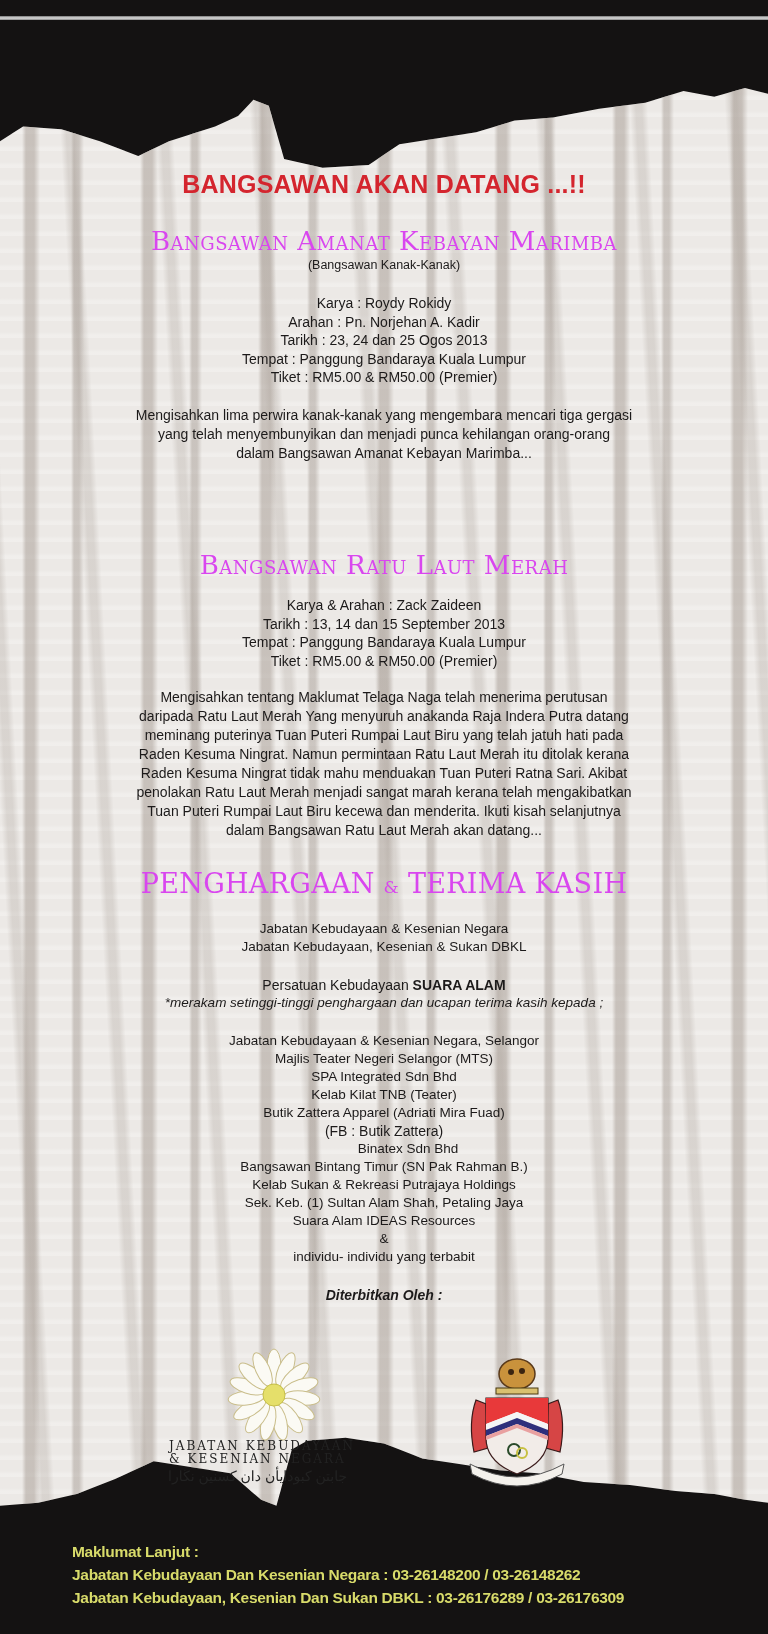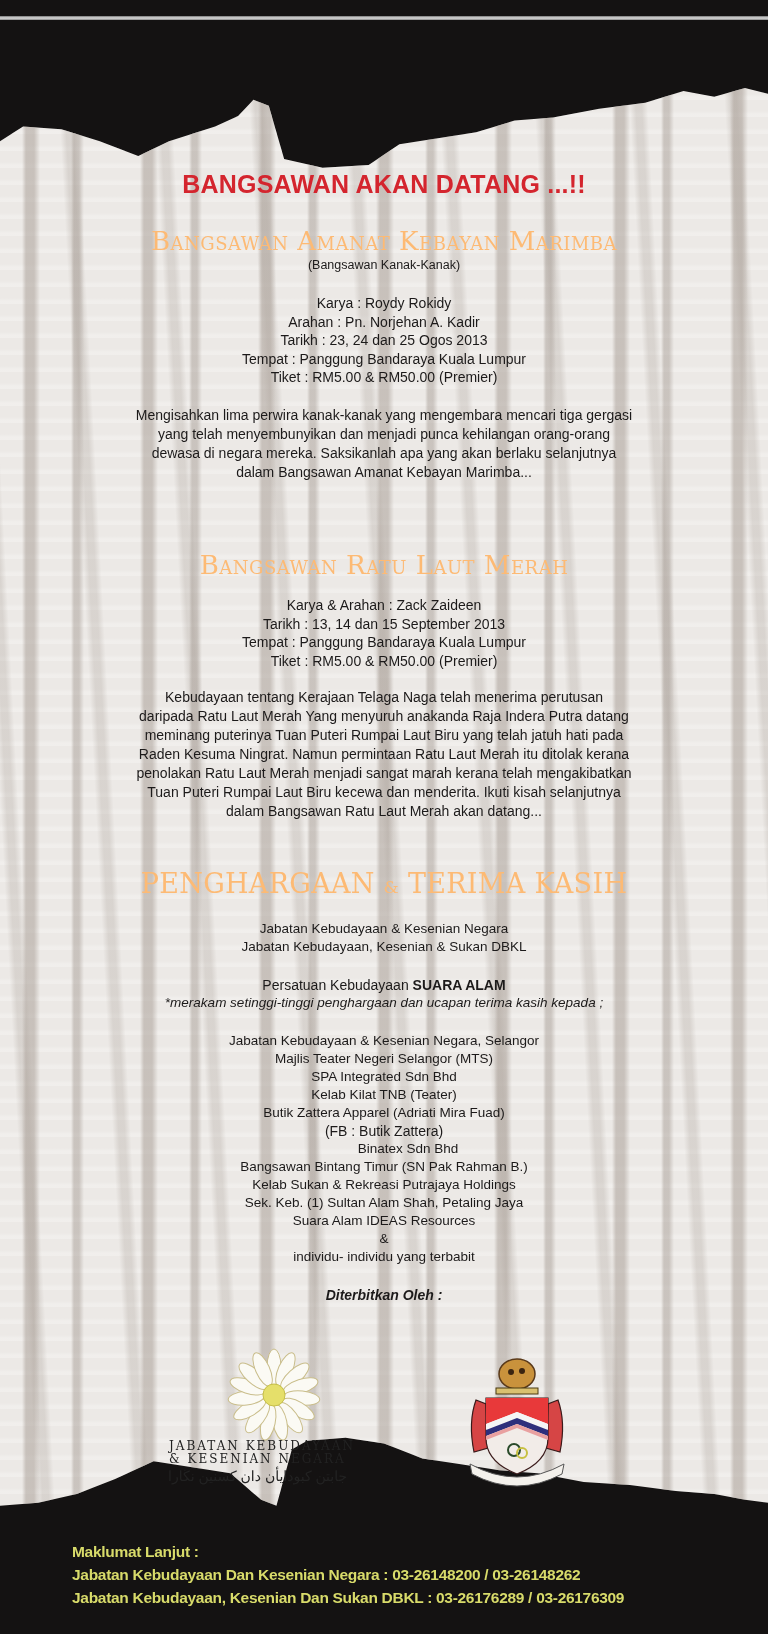--- a/index.html
+++ b/index.html
@@ -43,21 +43,21 @@
     position: absolute; left: 0; top: 0; width: 768px; text-align: center;
     color: #1c1a1a;
   }
   .red-heading {
     position: absolute; left: 0; width: 768px; top: 170px;
     font-size: 25px; font-weight: bold; color: #d4252e; letter-spacing: 0.2px;
   }
   .serif-title {
     position: absolute; left: 0; width: 768px;
     font-family: "DejaVu Serif", serif; font-variant: small-caps;
-    font-size: 26px; letter-spacing: 0.5px; color: #fdba74;
+    font-size: 26px; letter-spacing: 0.5px; color: #d946ef;
   }
   .line {
     position: absolute; left: 0; width: 768px;
     font-size: 14px; line-height: 18.5px; color: #1c1a1a;
   }
   .para {
     position: absolute; left: 40px; width: 688px;
     font-size: 14px; line-height: 19px; color: #1c1a1a;
   }
   .italic { font-style: italic; }
@@ -95,35 +95,35 @@
   <div class="line" style="top:256px; font-size:12.5px;">(Bangsawan Kanak-Kanak)</div>
   <div class="line" style="top:294px;">Karya : Roydy Rokidy</div>
   <div class="line" style="top:312.5px;">Arahan : Pn. Norjehan A. Kadir</div>
   <div class="line" style="top:331px;">Tarikh : 23, 24 dan 25 Ogos 2013</div>
   <div class="line" style="top:349.5px;">Tempat : Panggung Bandaraya Kuala Lumpur</div>
   <div class="line" style="top:368px;">Tiket : RM5.00 &amp; RM50.00 (Premier)</div>
 
   <div class="para" style="top:406px;">
     <div>Mengisahkan lima perwira kanak-kanak yang mengembara mencari tiga gergasi</div>
     <div>yang telah menyembunyikan dan menjadi punca kehilangan orang-orang</div>
-    <div>dewasa di negara mereka. Saksikanlah apa yang akan berlaku selanjutnya</div>
     <div>dalam Bangsawan Amanat Kebayan Marimba...</div>
   </div>
 
   <div class="serif-title" style="top:550px;">Bangsawan Ratu Laut Merah</div>
   <div class="line" style="top:596px;">Karya &amp; Arahan : Zack Zaideen</div>
   <div class="line" style="top:614.5px;">Tarikh : 13, 14 dan 15 September 2013</div>
   <div class="line" style="top:633px;">Tempat : Panggung Bandaraya Kuala Lumpur</div>
   <div class="line" style="top:651.5px;">Tiket : RM5.00 &amp; RM50.00 (Premier)</div>
 
   <div class="para" style="top:688px;">
-    <div>Kebudayaan  tentang Kerajaan Telaga Naga telah menerima perutusan</div>
+    <div>Mengisahkan  tentang Maklumat Telaga Naga telah menerima perutusan</div>
     <div>daripada Ratu Laut Merah Yang menyuruh anakanda Raja Indera Putra datang</div>
     <div>meminang puterinya Tuan Puteri Rumpai Laut Biru yang telah jatuh hati pada</div>
     <div>Raden Kesuma Ningrat. Namun permintaan Ratu Laut Merah itu ditolak kerana</div>
+    <div>Raden Kesuma Ningrat tidak mahu menduakan Tuan Puteri Ratna Sari. Akibat</div>
     <div>penolakan Ratu Laut Merah menjadi sangat marah kerana telah mengakibatkan</div>
     <div>Tuan Puteri Rumpai Laut Biru  kecewa dan menderita. Ikuti kisah selanjutnya</div>
     <div>dalam Bangsawan Ratu Laut Merah akan datang...</div>
   </div>
 
   <div class="serif-title" style="top:868px; font-variant:normal; font-size:27px; letter-spacing:0.3px;">
     <span>PENGHARGAAN</span>
     <span style="font-size:17px;">&amp;</span>
     <span>TERIMA KASIH</span>
   </div>

